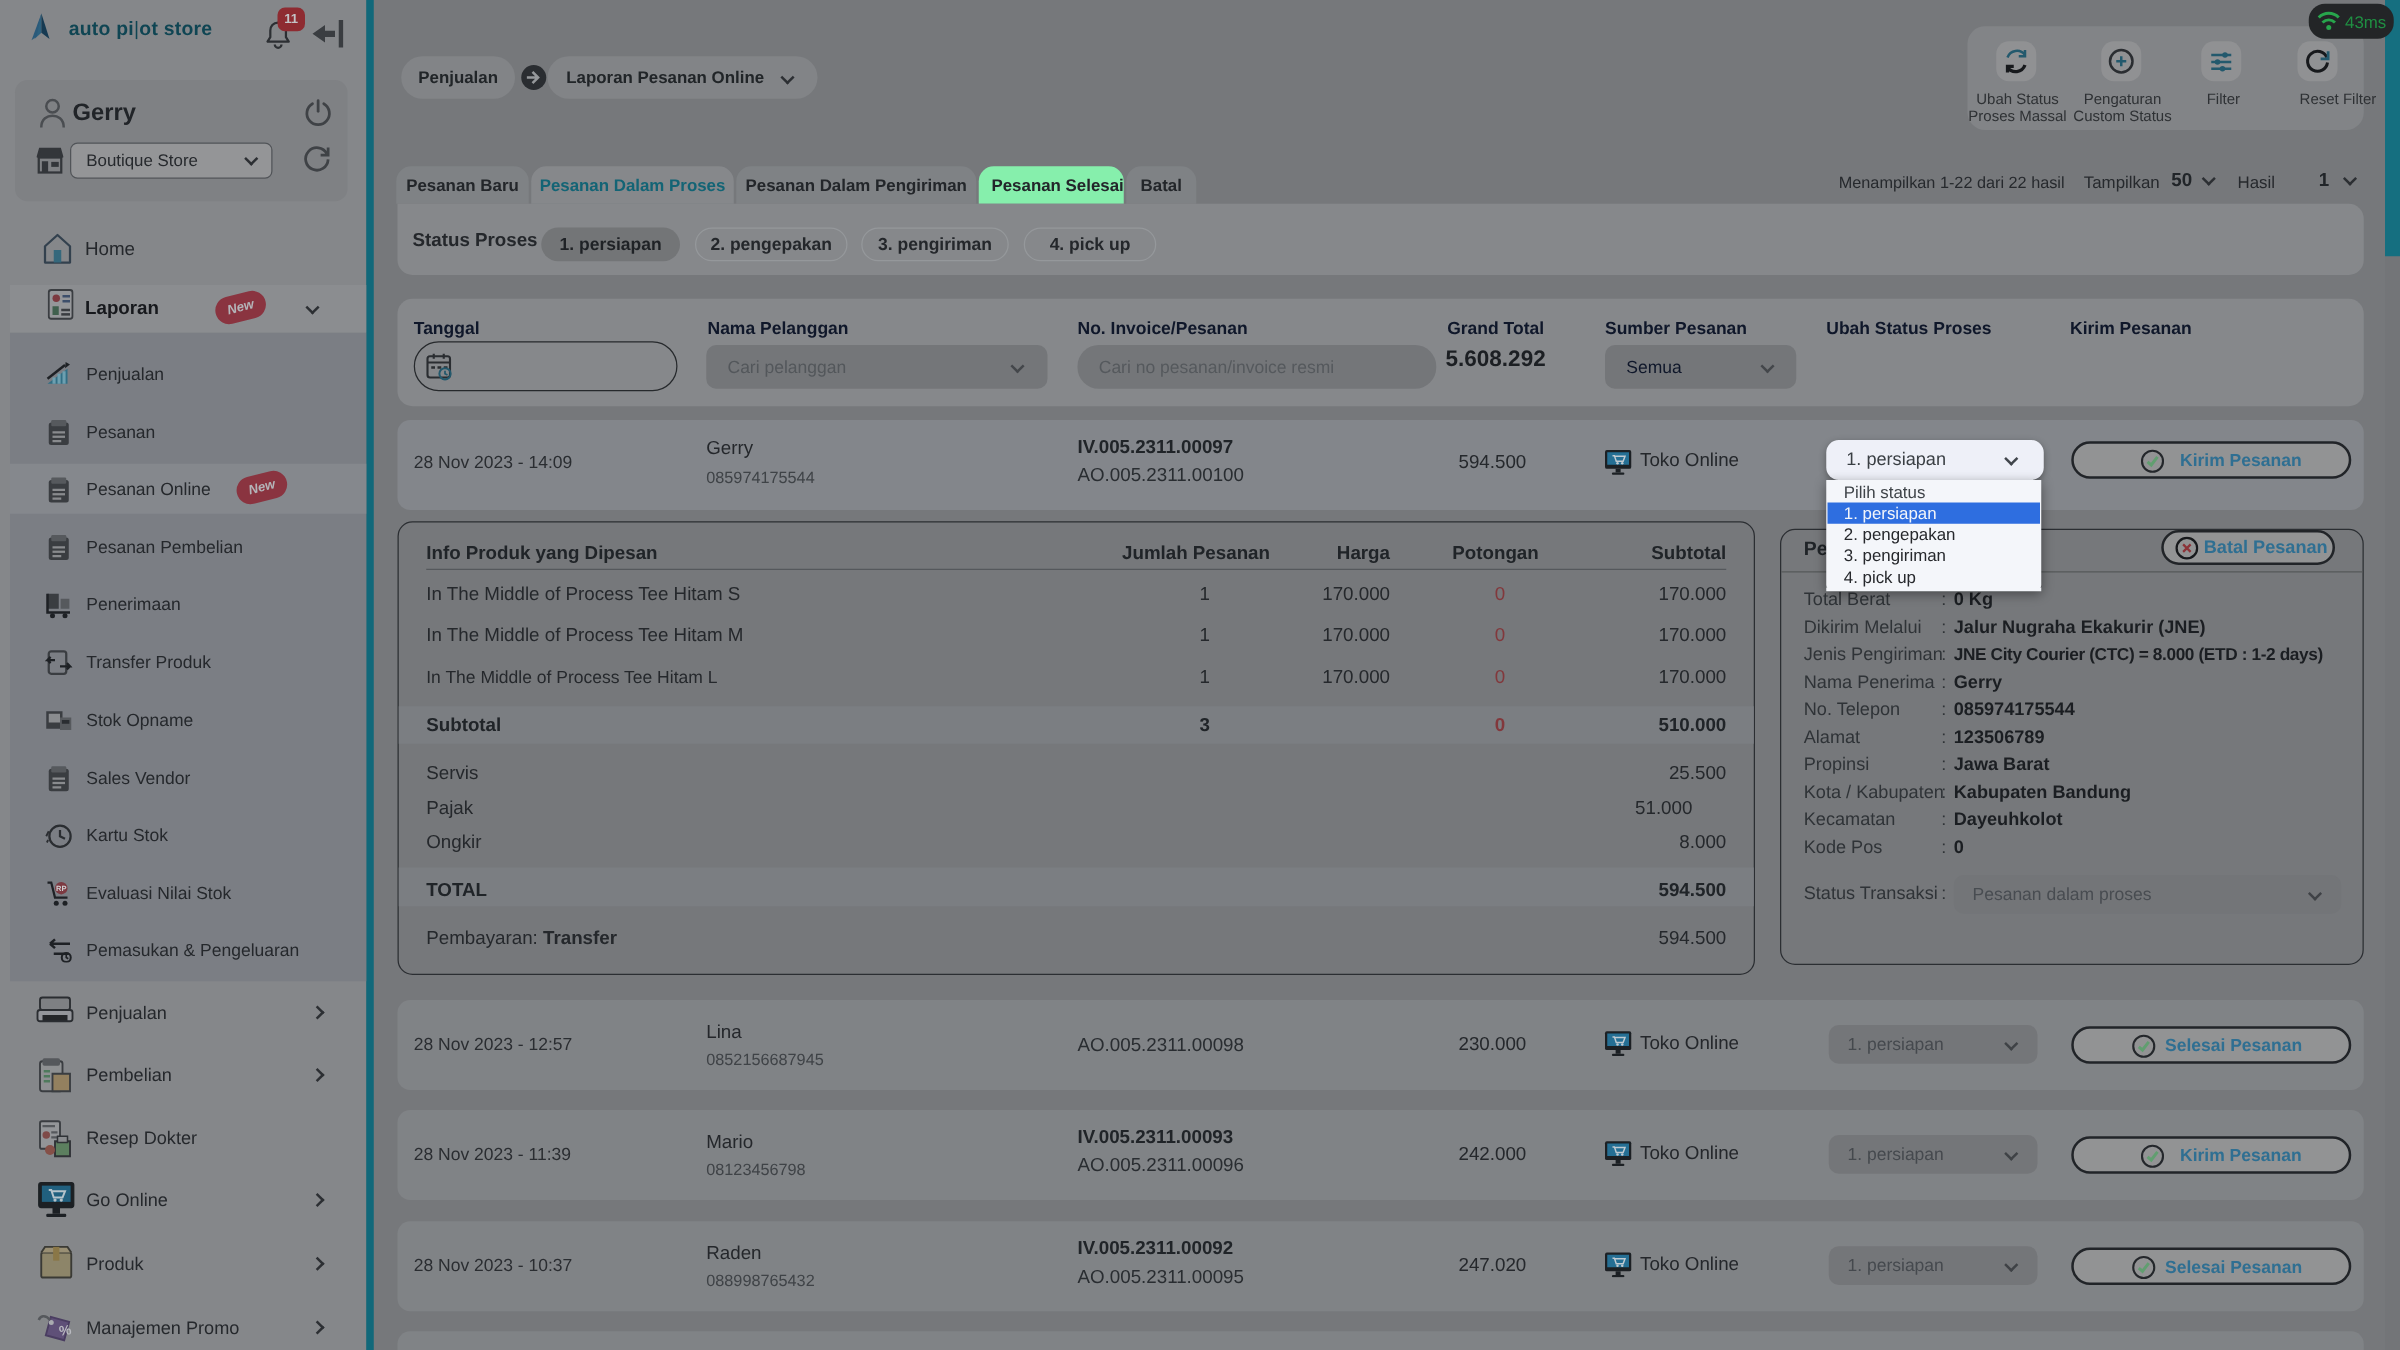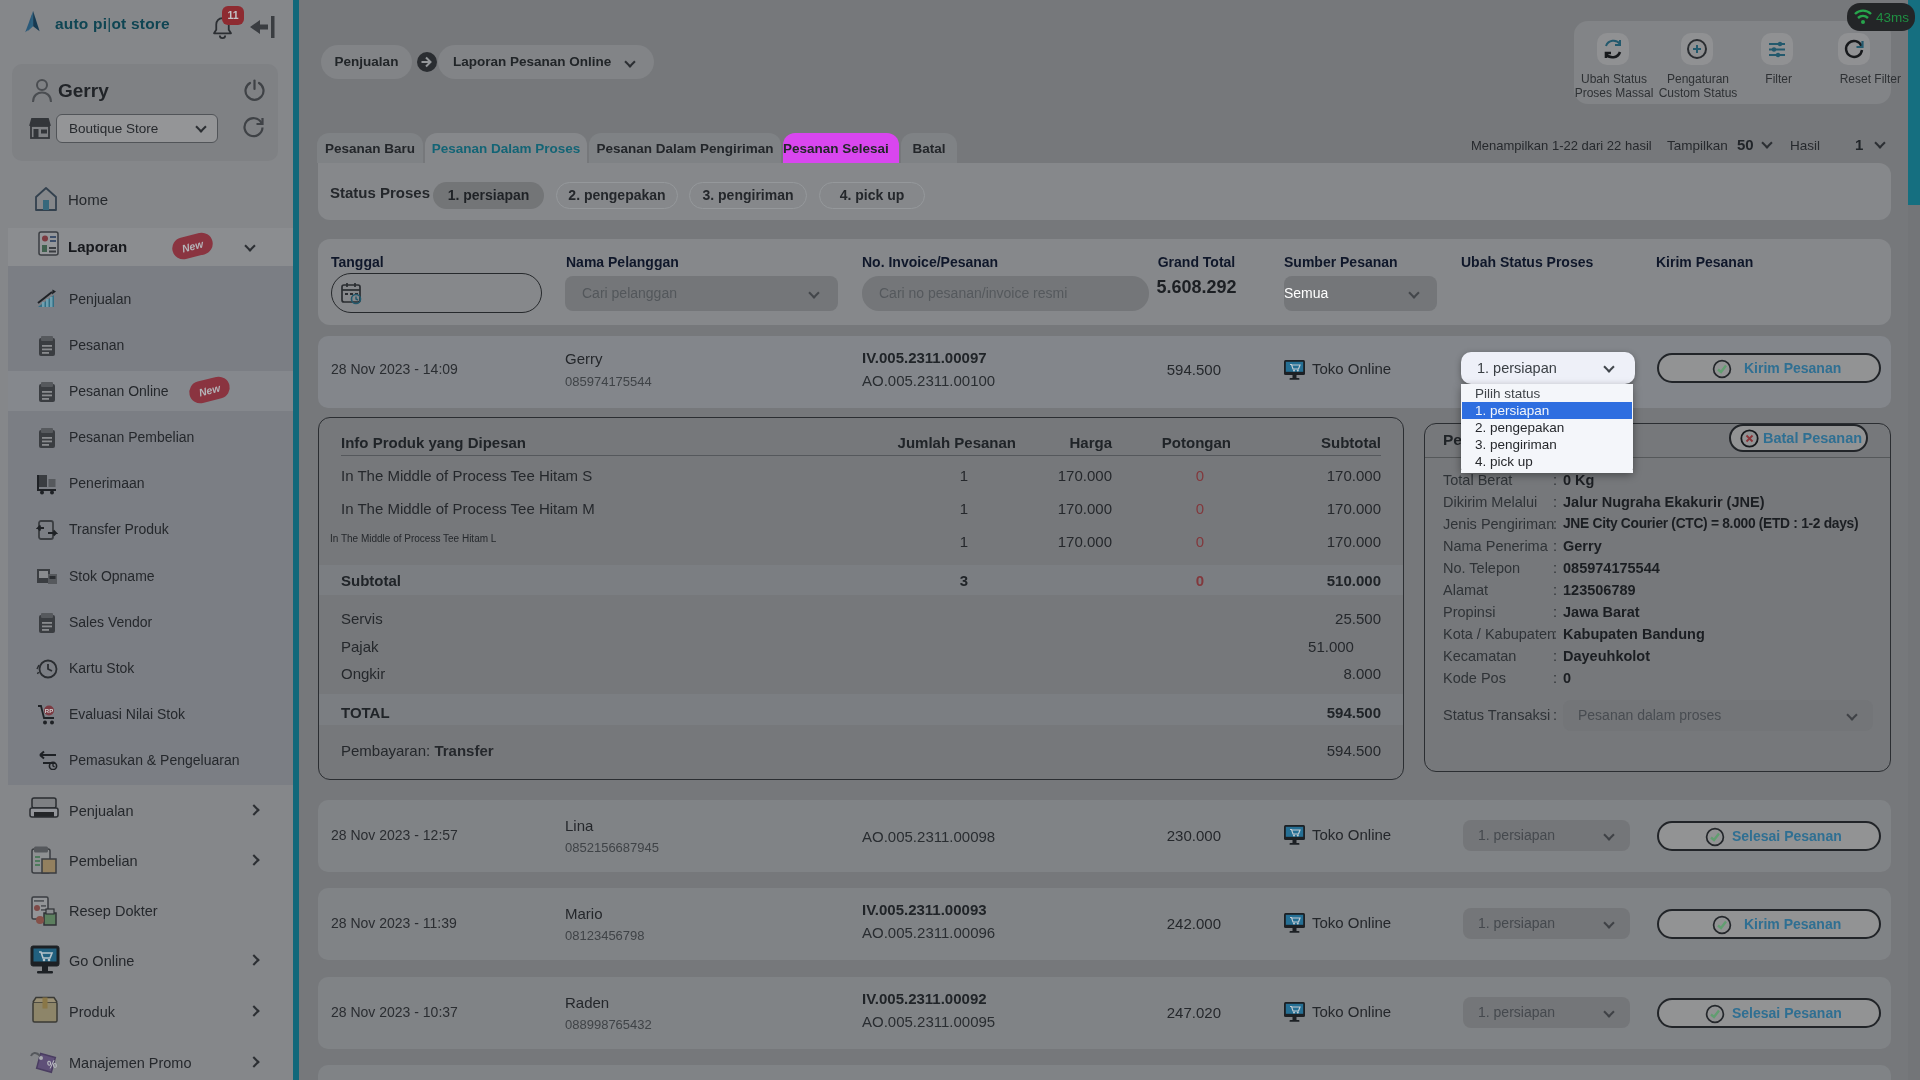--- a/index.html
+++ b/index.html
@@ -274,21 +274,21 @@
 <svg class="abs" style="left:1853px;top:8px;z-index:31" width="20" height="17" viewBox="0 0 20 17">
   <path d="M2 6 C6.5 1.5 13.5 1.5 18 6" fill="none" stroke="#27a54c" stroke-width="2.4"></path>
   <path d="M5 10 C8 7.2 12 7.2 15 10" fill="none" stroke="#27a54c" stroke-width="2.4"></path>
   <circle cx="10" cy="14" r="2" fill="#27a54c"></circle>
 </svg>
 <div class="abs" style="left:1876px;top:10px;font-size:13.5px;color:#1f8f42;z-index:31">43ms</div>
 
 <div class="abs" style="left:317px;top:133px;width:106px;height:30px;background:#7f8285;border-radius:12px 12px 0 0;text-align:center;line-height:32px;font-weight:bold;font-size:13.5px;color:#23262a">Pesanan Baru</div>
 <div class="abs" style="left:425px;top:133px;width:162px;height:30px;background:#86888b;border-radius:12px 12px 0 0;text-align:center;line-height:32px;font-weight:bold;font-size:13.5px;color:#136475">Pesanan Dalam Proses</div>
 <div class="abs" style="left:589px;top:133px;width:192px;height:30px;background:#7f8285;border-radius:12px 12px 0 0;text-align:center;line-height:32px;font-weight:bold;font-size:13.5px;color:#23262a">Pesanan Dalam Pengiriman</div>
-<div class="abs" style="left:783px;top:133px;width:116px;height:30px;background:#d946ef;border-radius:12px 12px 0 0;text-align:left;line-height:32px;font-weight:bold;font-size:13.5px;color:#23262a">Pesanan Selesai</div>
+<div class="abs" style="left:783px;top:133px;width:116px;height:30px;background:#86efac;border-radius:12px 12px 0 0;text-align:right;line-height:32px;font-weight:bold;font-size:13.5px;color:#23262a">Pesanan Selesai</div>
 <div class="abs" style="left:901px;top:133px;width:56px;height:30px;background:#7f8285;border-radius:12px 12px 0 0;text-align:center;line-height:32px;font-weight:bold;font-size:13.5px;color:#23262a">Batal</div>
 <div class="abs" style="left:1471px;top:138px;font-size:13px;color:#26292d">Menampilkan 1-22 dari 22 hasil</div>
 <div class="abs" style="left:1667px;top:138px;font-size:13.5px;color:#26292d">Tampilkan</div>
 <div class="abs" style="left:1737px;top:136px;font-size:15px;font-weight:bold;color:#212529">50</div>
 <span class="chev abs" style="left:1763px;top:139px"></span>
 <div class="abs" style="left:1790px;top:138px;font-size:13.5px;color:#26292d">Hasil</div>
 <div class="abs" style="left:1855px;top:136px;font-size:15px;font-weight:bold;color:#212529">1</div>
 <span class="chev abs" style="left:1876px;top:139px"></span>
 
 <div class="card" style="left:318px;top:163px;width:1573px;height:57px;border-radius:0 12px 12px 12px"></div>
@@ -313,21 +313,21 @@
   <path d="M16 15.5 L16 18 L18 19" stroke="#23596d" stroke-width="1.4" fill="none"></path>
 </svg>
 <div class="lbl" style="left:566px;top:254px">Nama Pelanggan</div>
 <div class="sel" style="left:565px;top:276px;width:273px;height:35px;line-height:35px;padding-left:17px;color:#53575b">Cari pelanggan</div>
 <span class="chev abs" style="left:810px;top:289px;border-color:#44474b"></span>
 <div class="lbl" style="left:862px;top:254px">No. Invoice/Pesanan</div>
 <div class="sel" style="left:862px;top:276px;width:287px;height:35px;line-height:35px;border-radius:17px;padding-left:17px;color:#55595d">Cari no pesanan/invoice resmi</div>
 <div class="lbl" style="left:1128px;top:254px;width:137px;text-align:center">Grand Total</div>
 <div class="abs b" style="left:1128px;top:277px;width:137px;text-align:center;font-size:18px;color:#1c1f23">5.608.292</div>
 <div class="lbl" style="left:1284px;top:254px">Sumber Pesanan</div>
-<div class="sel" style="left:1284px;top:276px;width:153px;height:35px;line-height:35px;color:#ffffff">Semua</div>
+<div class="sel" style="left:1284px;top:276px;width:153px;height:35px;line-height:35px;padding-left:17px;color:#0f172a">Semua</div>
 <span class="chev abs" style="left:1410px;top:289px;border-color:#44474b"></span>
 <div class="lbl" style="left:1461px;top:254px">Ubah Status Proses</div>
 <div class="lbl" style="left:1656px;top:254px">Kirim Pesanan</div>
 
 <div class="rowcard" style="top:336px;background:#83868b"></div>
 <div class="abs" style="left:331px;top:361px;font-size:14px;color:#2a2d31">28 Nov 2023 - 14:09</div>
 <div class="abs" style="left:565px;top:350px;font-size:15px;color:#24272b">Gerry</div>
 <div class="abs" style="left:565px;top:374px;font-size:13px;color:#3f4347">085974175544</div>
 <div class="abs b" style="left:862px;top:349px;font-size:15px;color:#202428">IV.005.2311.00097</div>
 <div class="abs" style="left:862px;top:372px;font-size:15px;color:#292d31">AO.005.2311.00100</div>
@@ -360,21 +360,21 @@
 <div class="abs" style="left:341px;top:467px;font-size:15px;color:#25282c">In The Middle of Process Tee Hitam S</div>
 <div class="abs" style="left:868px;top:467px;width:100px;text-align:right;font-size:15px;color:#25282c">1</div>
 <div class="abs" style="left:1012px;top:467px;width:100px;text-align:right;font-size:15px;color:#25282c">170.000</div>
 <div class="abs" style="left:1170px;top:467px;width:60px;text-align:center;font-size:15px;color:#82383c">0</div>
 <div class="abs" style="left:1281px;top:467px;width:100px;text-align:right;font-size:15px;color:#25282c">170.000</div>
 <div class="abs" style="left:341px;top:500px;font-size:15px;color:#25282c">In The Middle of Process Tee Hitam M</div>
 <div class="abs" style="left:868px;top:500px;width:100px;text-align:right;font-size:15px;color:#25282c">1</div>
 <div class="abs" style="left:1012px;top:500px;width:100px;text-align:right;font-size:15px;color:#25282c">170.000</div>
 <div class="abs" style="left:1170px;top:500px;width:60px;text-align:center;font-size:15px;color:#82383c">0</div>
 <div class="abs" style="left:1281px;top:500px;width:100px;text-align:right;font-size:15px;color:#25282c">170.000</div>
-<div class="abs" style="left:330px;top:533px;font-size:10px;color:#25282c">In The Middle of Process Tee Hitam L</div>
+<div class="abs" style="left:341px;top:533px;font-size:14px;color:#25282c">In The Middle of Process Tee Hitam L</div>
 <div class="abs" style="left:868px;top:533px;width:100px;text-align:right;font-size:15px;color:#25282c">1</div>
 <div class="abs" style="left:1012px;top:533px;width:100px;text-align:right;font-size:15px;color:#25282c">170.000</div>
 <div class="abs" style="left:1170px;top:533px;width:60px;text-align:center;font-size:15px;color:#82383c">0</div>
 <div class="abs" style="left:1281px;top:533px;width:100px;text-align:right;font-size:15px;color:#25282c">170.000</div>
 <div class="abs" style="left:319px;top:565px;width:1084px;height:30px;background:#7b7e82"></div>
 <div class="abs b" style="left:341px;top:572px;font-size:15px;color:#202428">Subtotal</div>
 <div class="abs b" style="left:868px;top:572px;width:100px;text-align:right;font-size:15px;color:#202428">3</div>
 <div class="abs b" style="left:1170px;top:572px;width:60px;text-align:center;font-size:15px;color:#82383c">0</div>
 <div class="abs b" style="left:1281px;top:572px;width:100px;text-align:right;font-size:15px;color:#202428">510.000</div>
 <div class="abs" style="left:341px;top:610px;font-size:15px;color:#25282c">Servis</div>

